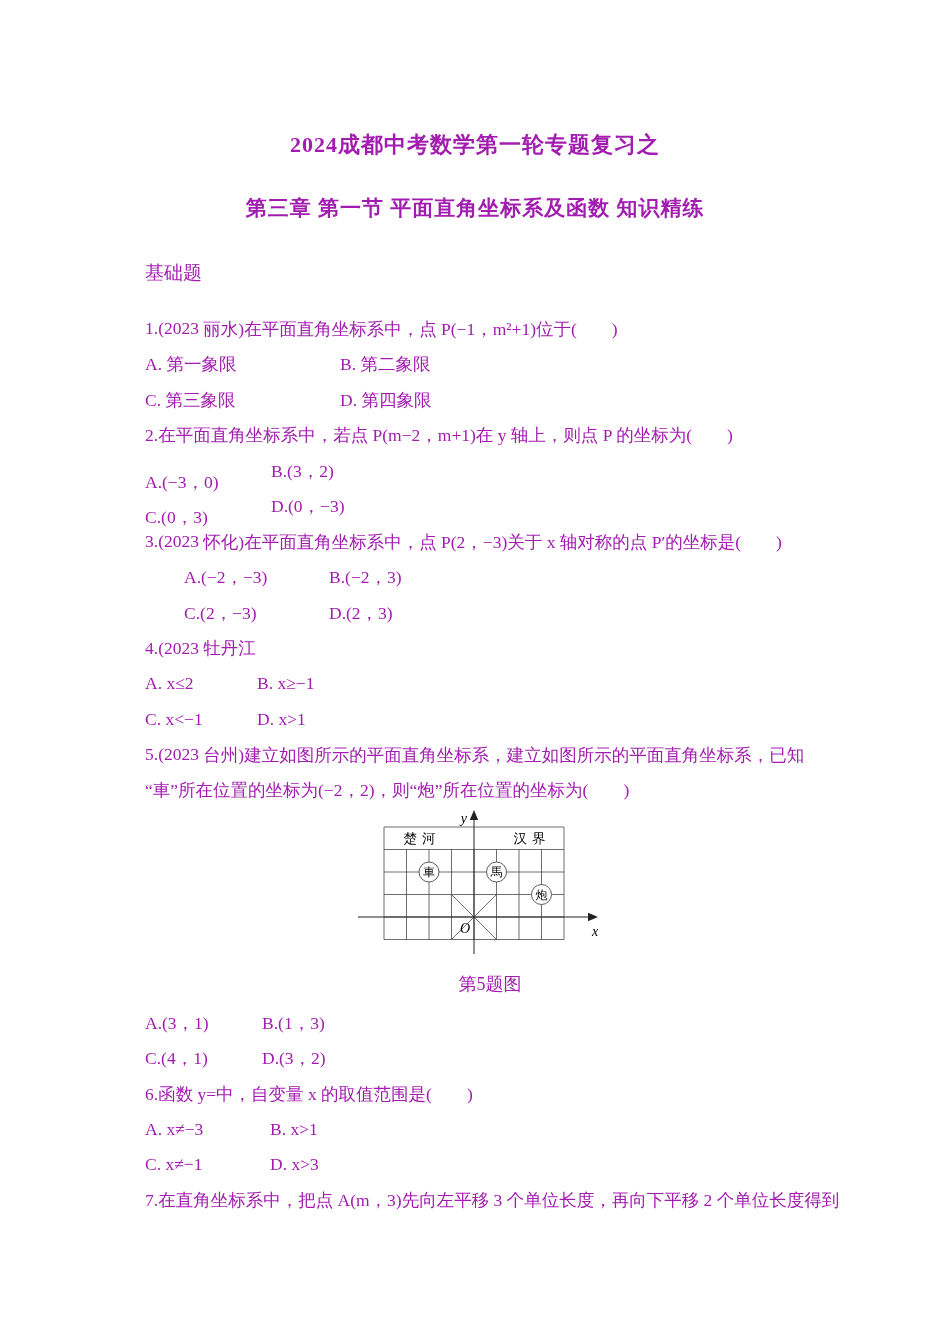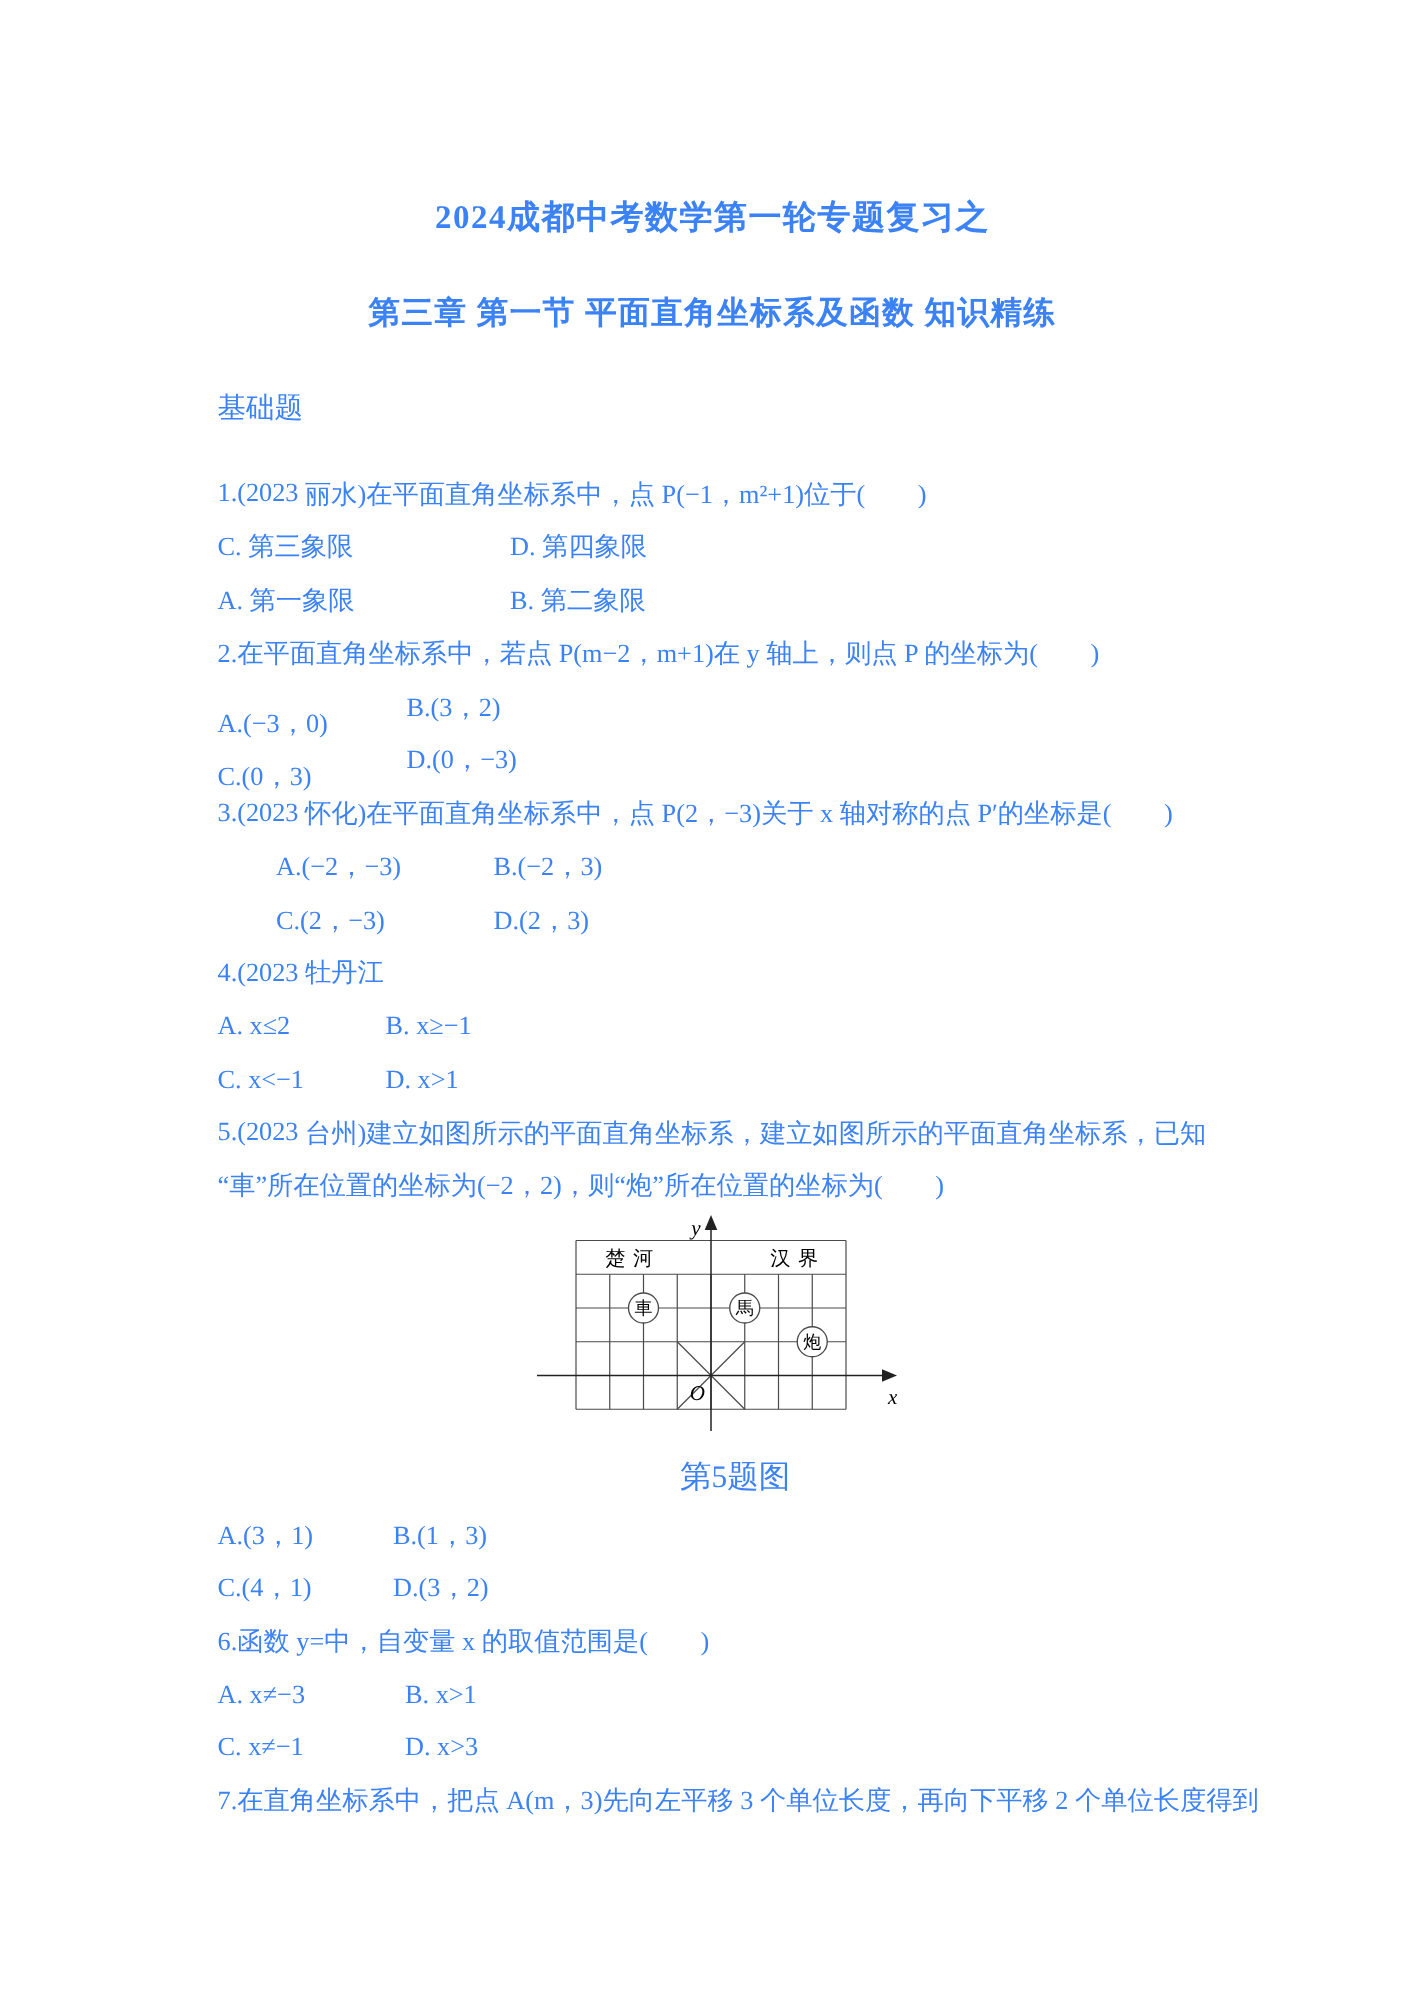--- a/index.html
+++ b/index.html
@@ -1,21 +1,21 @@
 <!DOCTYPE html>
 <html><head>
 <meta charset="utf-8">
 <style>
   html,body { margin:0; padding:0; background:#e8e8e8; }
   .page {
     position:relative;
     width:950px; height:1344px;
     margin:0 auto;
     background:#ffffff;
-    color:#3b82f6;
+    color:#a21caf;
     font-family:"Liberation Serif","DejaVu Serif",serif;
     overflow:hidden;
   }
   .doc-title {
     padding-top:131px;
     text-align:center;
     font-size:22px; font-weight:bold;
     line-height:28px; letter-spacing:1px;
   }
   .doc-subtitle {
@@ -32,42 +32,42 @@
   .content { margin:24px 60px 0 145px; font-size:17.5px; }
   .line { height:35.5px; display:flex; align-items:center; white-space:pre; }
   .venue { font-family:Liberation Serif, serif; }
   .opts .col1 { display:inline-block; white-space:pre; }
   .q1w { width:195px; } .q2w { width:126px;margin-top:22px; } .q3w { width:145px;margin-left:39px; }
   .q4w { width:112px; } .q5w { width:117px; } .q6w { width:125px; }
   .figure-block { margin-left:213px; width:264px; height:150px; }
   .figure-caption {
     width:264px; margin-left:213px;
     height:42px; line-height:42px;
-    text-align:center; font-size:21px;
+    text-align:center; font-size:18px;
   }
   svg text { font-family:"Liberation Serif","DejaVu Serif",serif; }
   .axis-label { font-style:italic; font-size:14px; }
   .river-text { font-size:13.5px; letter-spacing:5px; }
   .piece-text { font-size:12px; }
 </style>
 </head>
 <body>
 
 <div class="page">
 
   <div class="doc-title">2024成都中考数学第一轮专题复习之</div>
   <div class="doc-subtitle">第三章 第一节 平面直角坐标系及函数 知识精练</div>
   <div class="section-heading">基础题</div>
 
   <div class="content">
 
     
     <div class="line"><span>1.(2023 </span><span class="venue">丽水</span><span>)在平面直角坐标系中，点 P(−1，m²+1)位于(　　)</span></div>
+    <div class="line opts"><span class="col1 q1w">A. 第一象限</span><span>B. 第二象限</span></div>
     <div class="line opts"><span class="col1 q1w">C. 第三象限</span><span>D. 第四象限</span></div>
-    <div class="line opts"><span class="col1 q1w">A. 第一象限</span><span>B. 第二象限</span></div>
 
     
     <div class="line"><span>2.在平面直角坐标系中，若点 P(m−2，m+1)在 y 轴上，则点 P 的坐标为(　　)</span></div>
     <div class="line opts"><span class="col1 q2w">A.(−3，0)</span><span>B.(3，2)</span></div>
     <div class="line opts"><span class="col1 q2w">C.(0，3)</span><span>D.(0，−3)</span></div>
 
     
     <div class="line"><span>3.(2023 </span><span class="venue">怀化</span><span>)在平面直角坐标系中，点 P(2，−3)关于 x 轴对称的点 P′的坐标是(　　)</span></div>
     <div class="line opts"><span class="col1 q3w">A.(−2，−3)</span><span>B.(−2，3)</span></div>
     <div class="line opts"><span class="col1 q3w">C.(2，−3)</span><span>D.(2，3)</span></div>

